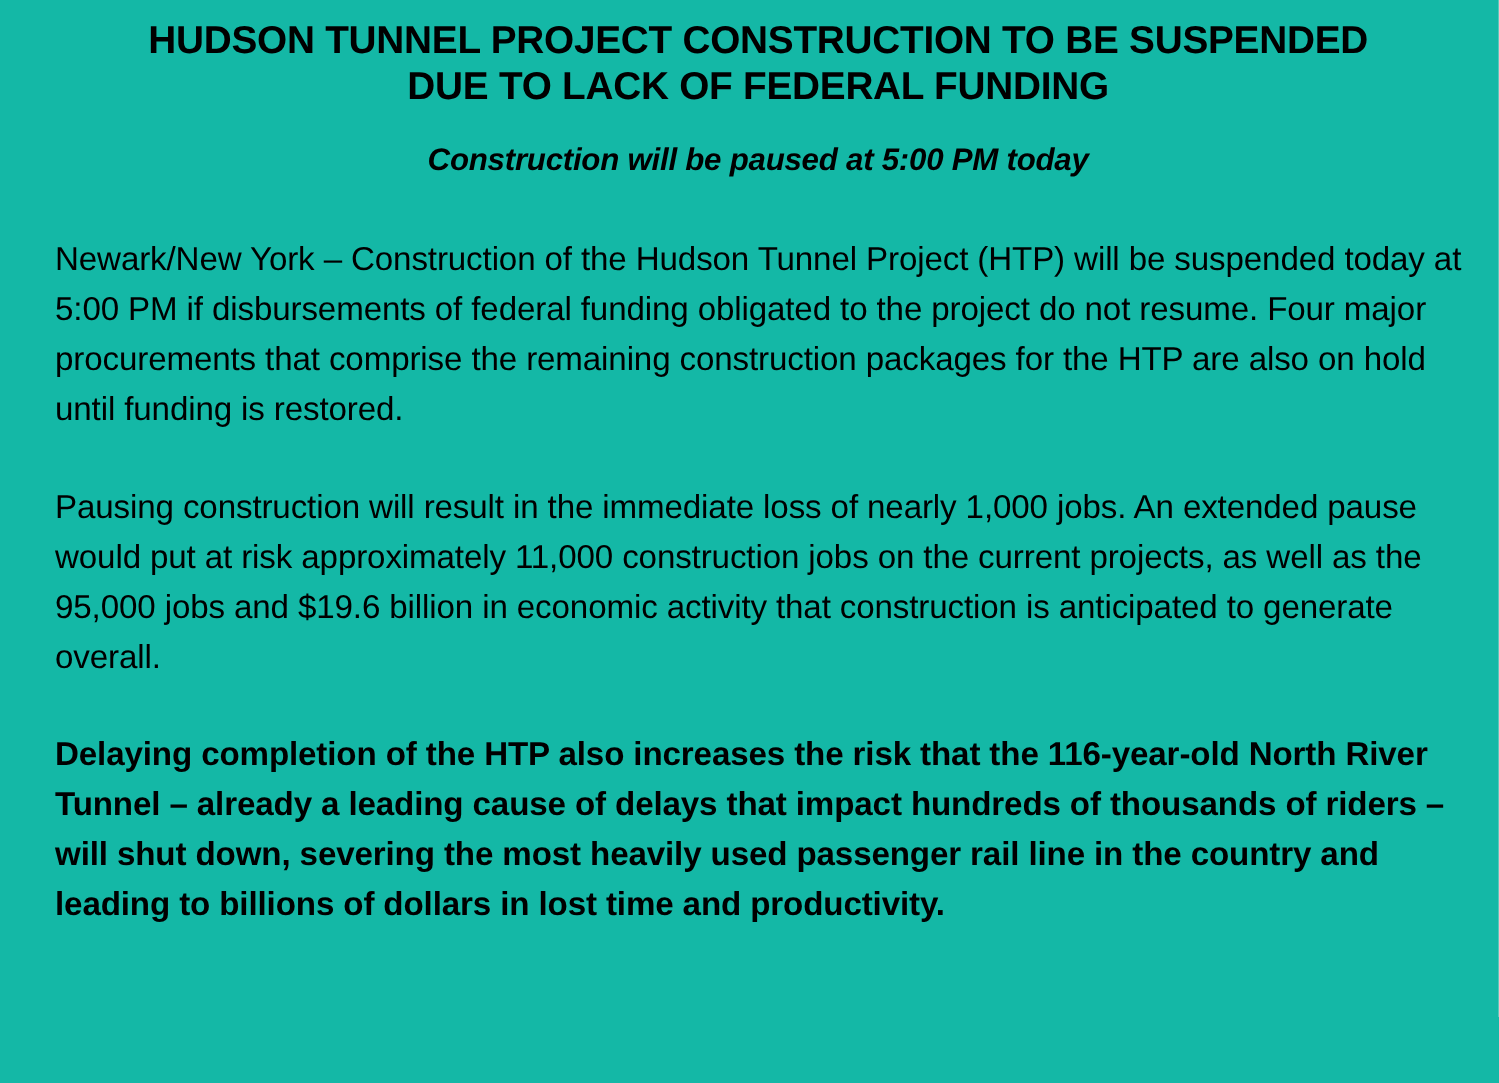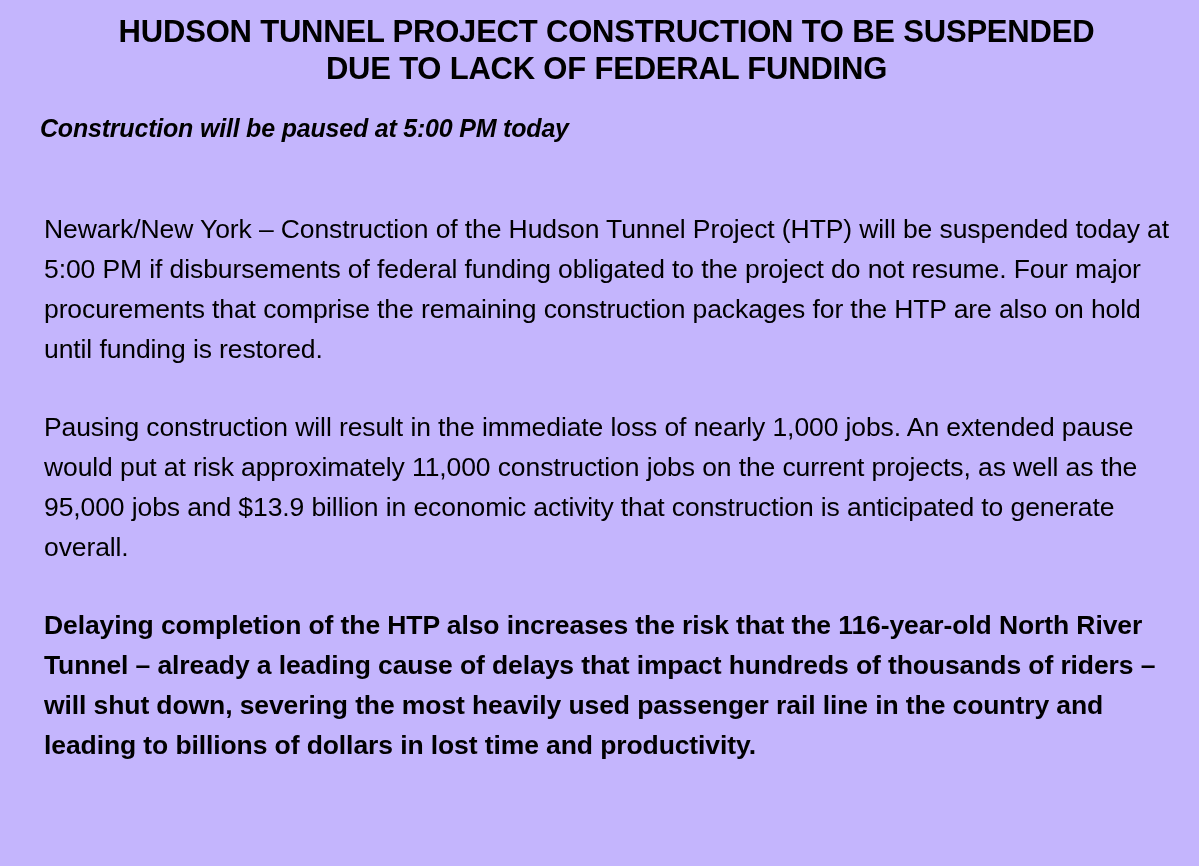--- a/index.html
+++ b/index.html
@@ -10,45 +10,46 @@
     width: 1199px;
     height: 866px;
     background: #e7ece6;
     font-family: "Liberation Sans", sans-serif;
     color: #000000;
     overflow: hidden;
   }
   .page {
     width: 1199px;
     height: 866px;
-    background: #c4b5fd;
+    background: #14b8a6;
     box-sizing: border-box;
     padding: 14px 26px 0 40px;
     position: relative;
   }
   .headline {
     text-align: center;
     font-weight: bold;
     font-size: 31px;
     line-height: 1.18;
     letter-spacing: -0.2px;
     margin: 0 auto;
     padding: 0 28px;
     max-width: 1020px;
   }
   .subhead {
+    text-align: center;
     font-weight: bold;
     font-style: italic;
     font-size: 25px;
     line-height: 1.2;
     margin-top: 26px;
     letter-spacing: -0.2px;
   }
   .body-copy {
-    margin-top: 66px;
+    margin-top: 44px;
     padding: 0 4px 0 4px;
   }
   .para {
     font-size: 26.5px;
     line-height: 40px;
     letter-spacing: -0.1px;
     margin: 0 0 38px 0;
     text-align: left;
   }
   .para:last-child {
@@ -60,17 +61,17 @@
 <body>
 
 <div class="page">
 
   <h1 class="headline">HUDSON TUNNEL PROJECT CONSTRUCTION TO BE SUSPENDED DUE TO LACK OF FEDERAL FUNDING</h1>
 
   <h2 class="subhead">Construction will be paused at 5:00 PM today</h2>
 
   <div class="body-copy">
     <p class="para">Newark/New York – Construction of the Hudson Tunnel Project (HTP) will be suspended today at 5:00 PM if disbursements of federal funding obligated to the project do not resume. Four major procurements that comprise the remaining construction packages for the HTP are also on hold until funding is restored.</p>
-    <p class="para">Pausing construction will result in the immediate loss of nearly 1,000 jobs. An extended pause would put at risk approximately 11,000 construction jobs on the current projects, as well as the 95,000 jobs and $13.9 billion in economic activity that construction is anticipated to generate overall.</p>
+    <p class="para">Pausing construction will result in the immediate loss of nearly 1,000 jobs. An extended pause would put at risk approximately 11,000 construction jobs on the current projects, as well as the 95,000 jobs and $19.6 billion in economic activity that construction is anticipated to generate overall.</p>
     <p class="para">Delaying completion of the HTP also increases the risk that the 116-year-old North River Tunnel – already a leading cause of delays that impact hundreds of thousands of riders – will shut down, severing the most heavily used passenger rail line in the country and leading to billions of dollars in lost time and productivity.</p>
   </div>
 
 </div>
 
 </body></html>

